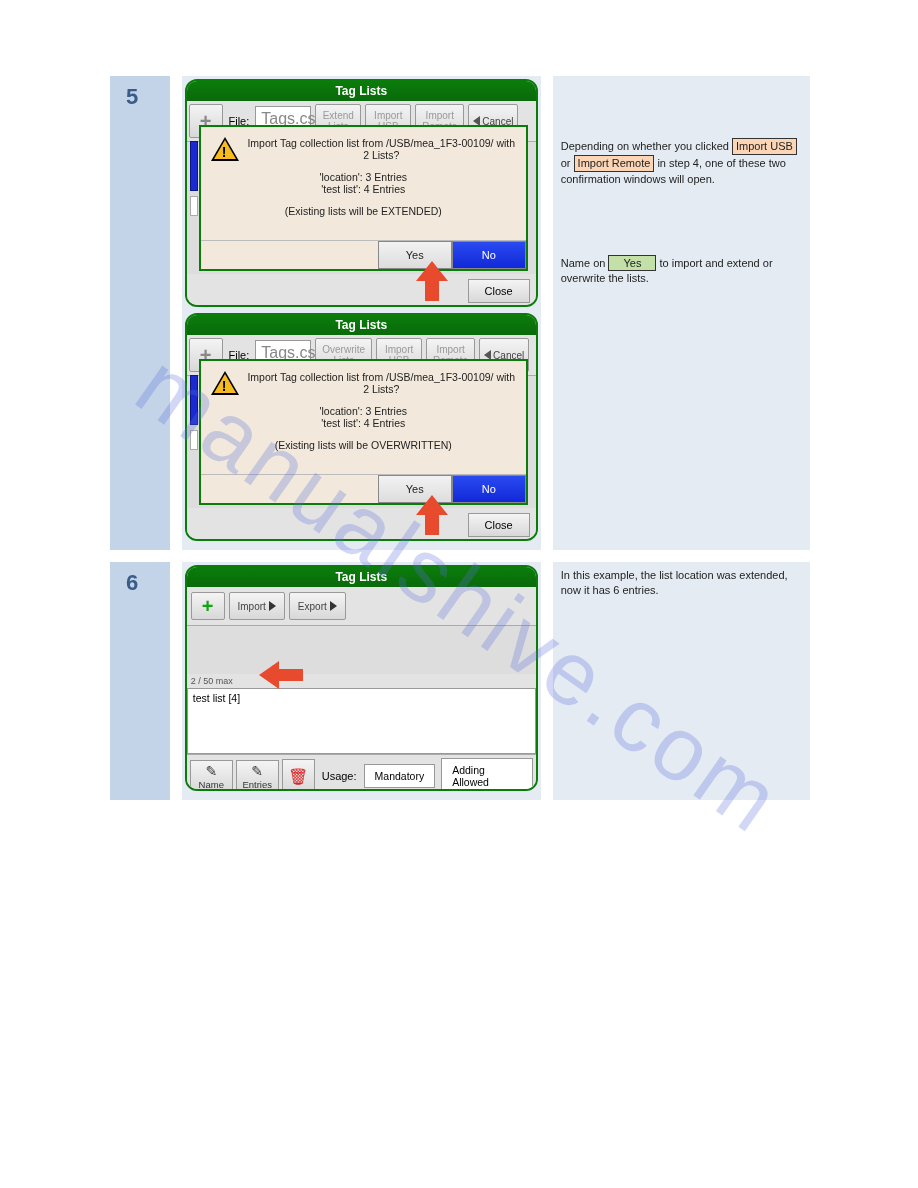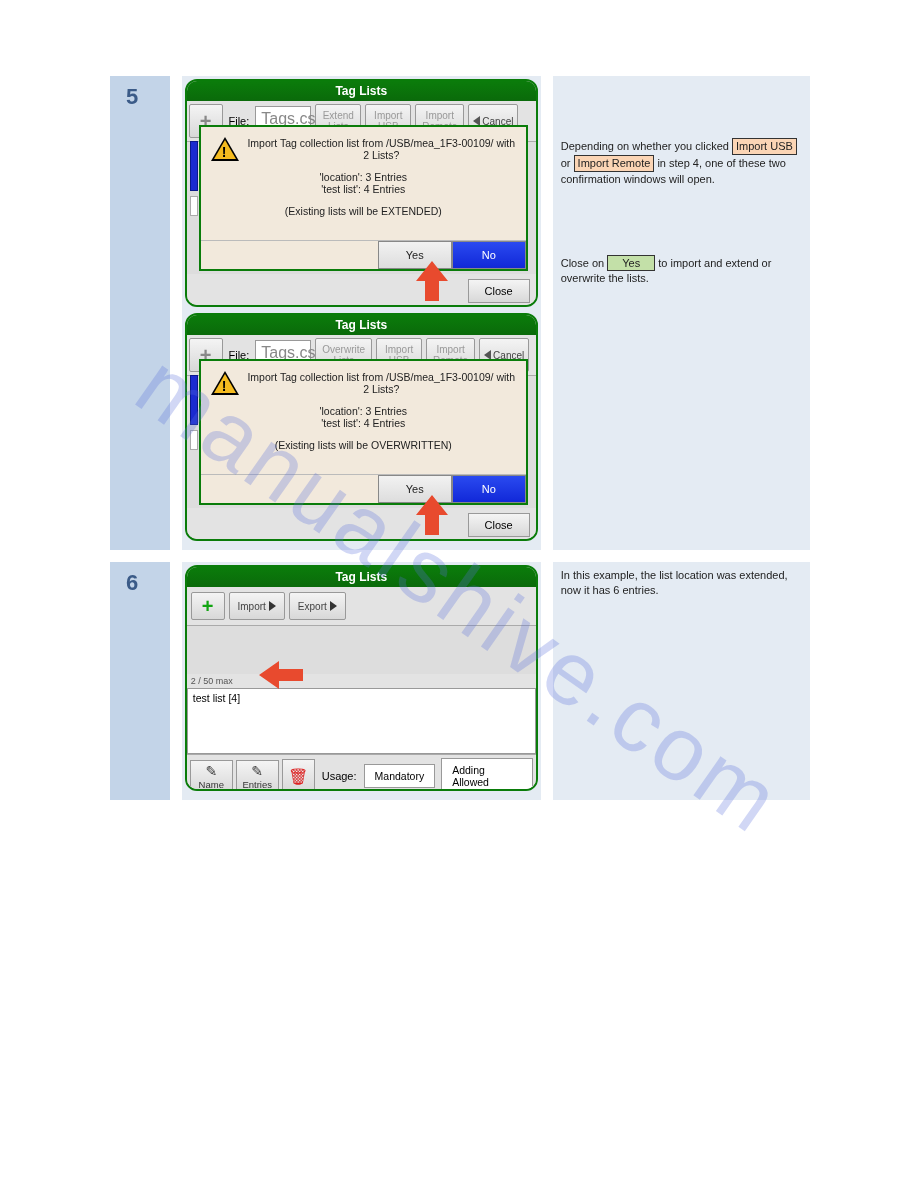--- a/index.html
+++ b/index.html
@@ -319,21 +319,21 @@
 
       <div class="colC">
         <p style="margin-top:56px;">
           <span>Depending on whether you clicked </span>
           <span class="hl-orange">Import USB</span>
           <span> or </span>
           <span class="hl-orange">Import Remote</span>
           <span> in step 4, one of these two confirmation windows will open.</span>
         </p>
         <p style="margin-top:68px;">
-          <span>Close on </span>
+          <span>Name on </span>
           <span class="hl-green" style="padding:0 14px;">Yes</span>
           <span> to import and extend or overwrite the lists.</span>
         </p>
       </div>
     </div>
 
     <div class="row">
       <div class="colA">
         <div class="step-no">6</div>
       </div>

